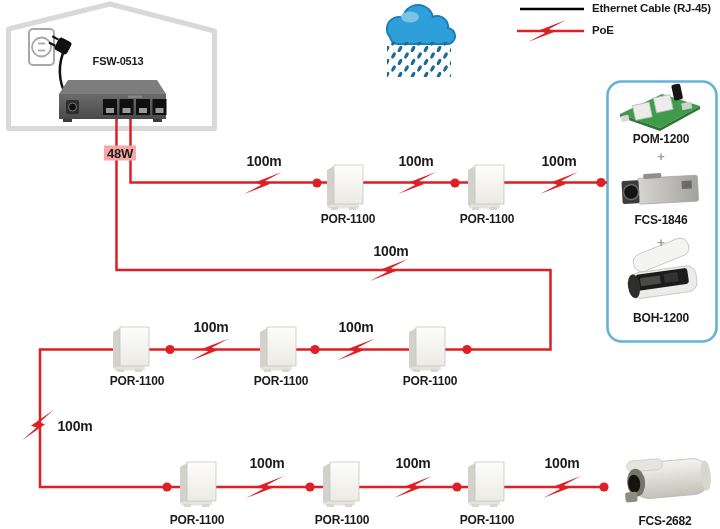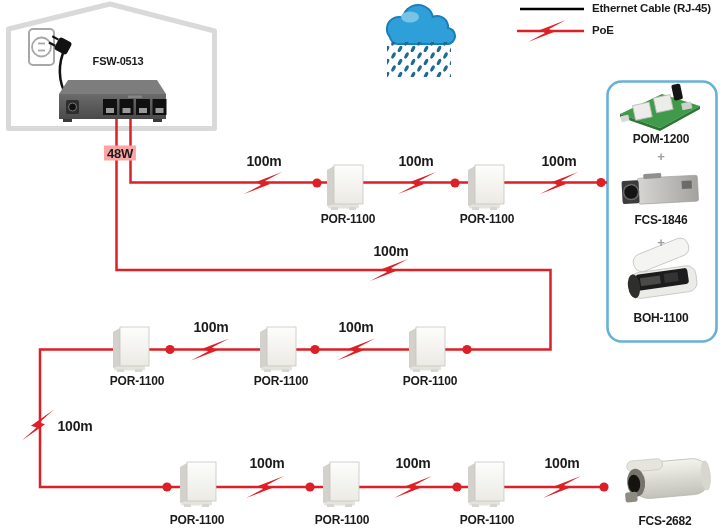--- a/index.html
+++ b/index.html
@@ -221,16 +221,16 @@
   <div class="lbl" style="left:281px;top:381px">POR-1100</div>
   <div class="lbl" style="left:430px;top:381px">POR-1100</div>
   <div class="lbl" style="left:197px;top:520px">POR-1100</div>
   <div class="lbl" style="left:342px;top:520px">POR-1100</div>
   <div class="lbl" style="left:487px;top:520px">POR-1100</div>
 
   <div class="lbl" style="left:661px;top:139px">POM-1200</div>
   <div class="lbl lbl-plus" style="left:661px;top:156px">+</div>
   <div class="lbl" style="left:661px;top:220px">FCS-1846</div>
   <div class="lbl lbl-plus" style="left:661px;top:242px">+</div>
-  <div class="lbl" style="left:661px;top:318px">BOH-1100</div>
+  <div class="lbl" style="left:661px;top:318px">BOH-1200</div>
 
   <div class="lbl" style="left:665px;top:521px">FCS-2682</div>
 </div>
 
 </body></html>

